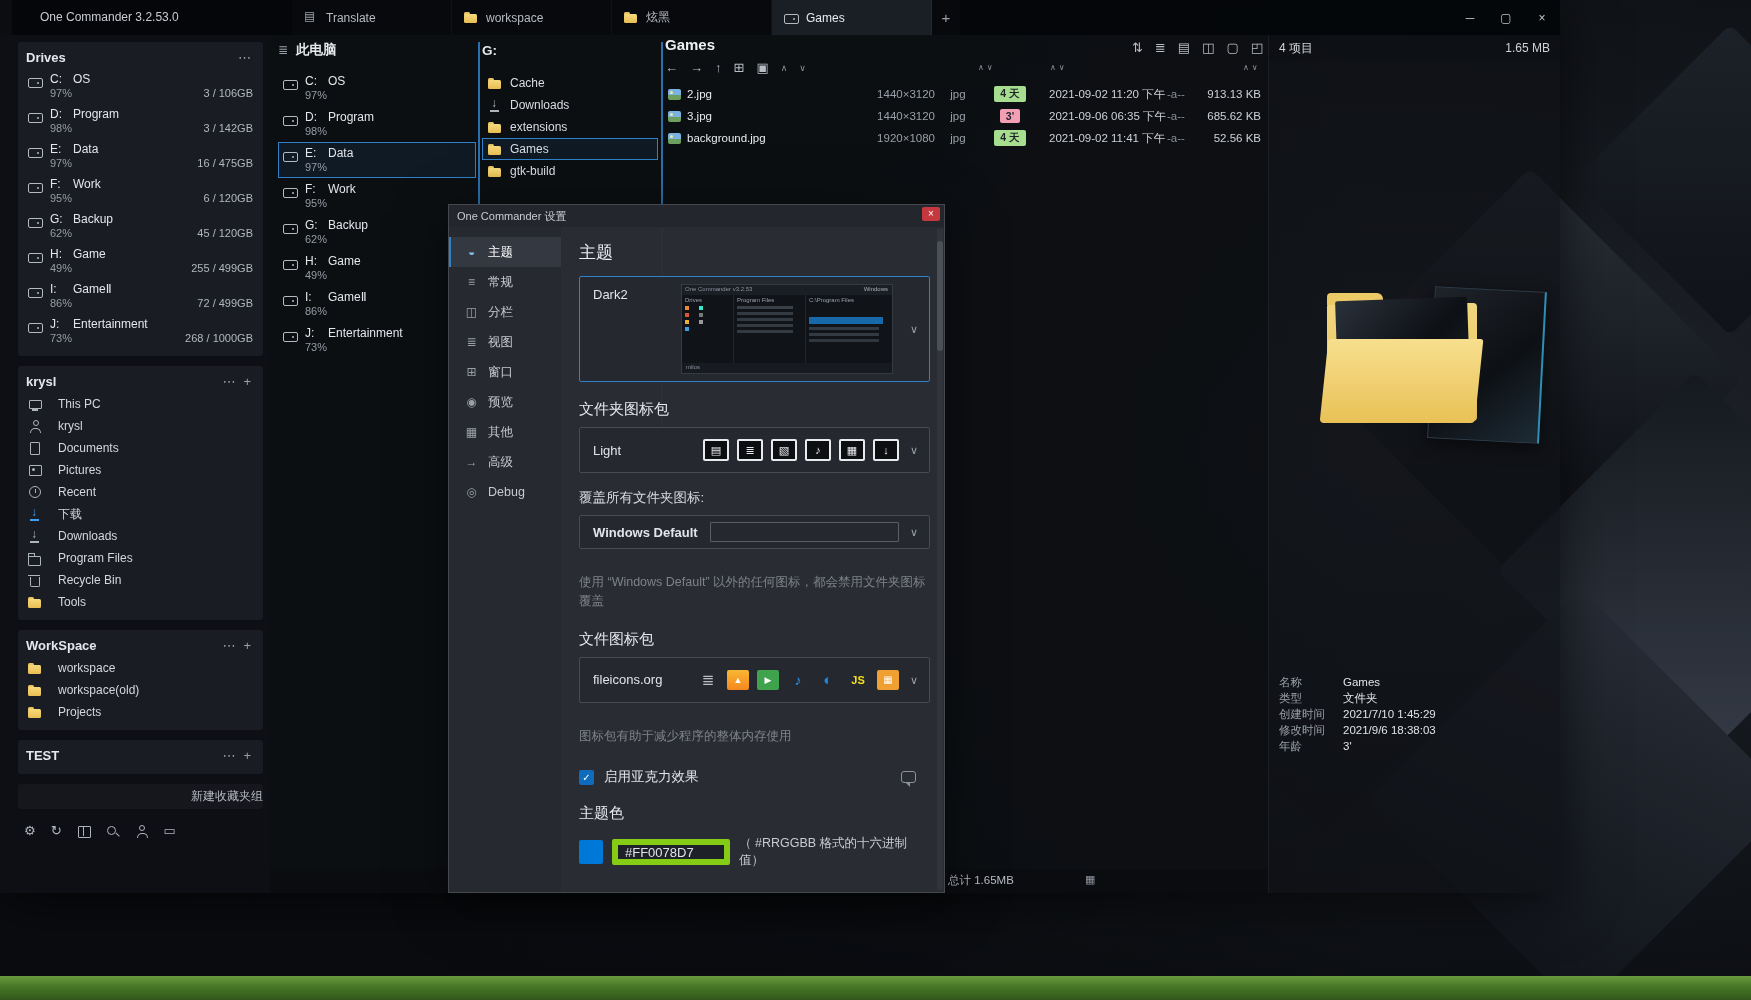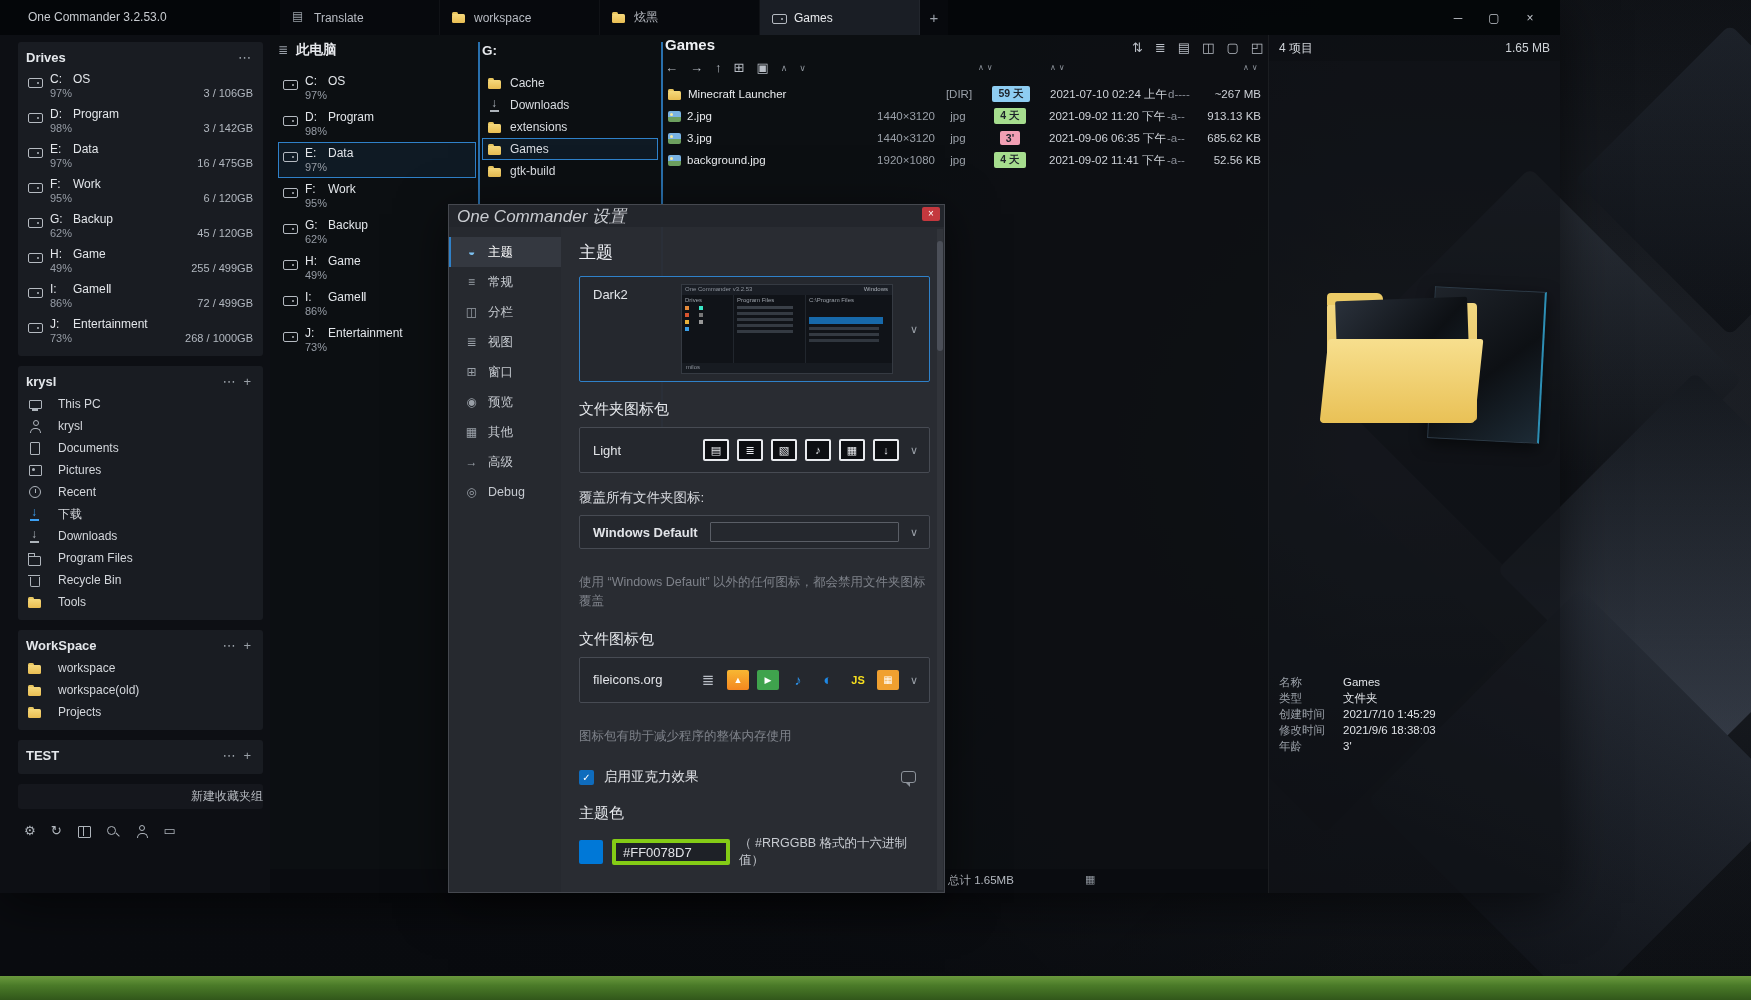--- a/index.html
+++ b/index.html
@@ -22,21 +22,21 @@
 
   
   .app{position:absolute;left:0;top:0;width:1560px;height:893px;z-index:10;overflow:hidden;
     background:rgba(13,15,19,.55);box-shadow:0 10px 50px rgba(0,0,0,.6);}
   .sidebar-bg{position:absolute;left:0;top:35px;width:270px;height:858px;background:rgba(14,16,20,.88);}
   .main-bg{position:absolute;left:270px;top:35px;width:998px;height:858px;background:rgba(13,15,19,.84);}
   .rpane{position:absolute;left:1268px;top:35px;width:292px;height:858px;background:rgba(18,21,26,.38);
     border-left:1px solid rgba(255,255,255,.05);}
 
   
-  .titlebar{position:absolute;left:0;top:0;width:1560px;height:35px;background:rgba(4,6,9,.94);z-index:20;}
+  .titlebar{position:absolute;left:12px;top:0;width:1560px;height:35px;background:rgba(4,6,9,.94);z-index:20;}
   .app-title{position:absolute;left:28px;top:0;line-height:35px;font-size:12px;color:#c9ccd1;}
   .tabs{position:absolute;left:280px;top:0;height:35px;display:flex;}
   .tab{width:160px;height:35px;display:flex;align-items:center;gap:8px;padding-left:12px;
     background:rgba(10,12,16,.6);border-right:1px solid rgba(255,255,255,.04);cursor:default;}
   .tab.active{background:#1a1e25;}
   .tab-label{font-size:12px;color:#b8bcc3;white-space:nowrap;overflow:hidden;}
   .tab.active .tab-label{color:#e9ebee;}
   .newtab{width:28px;height:35px;display:flex;align-items:center;justify-content:center;
     color:#9aa0a8;font-size:15px;background:rgba(10,12,16,.6);}
   .win-controls{position:absolute;right:12px;top:0;height:35px;display:flex;}
@@ -153,21 +153,21 @@
     background:linear-gradient(#f7df8e,#e9c156);transform:skewX(-6deg);}
   .rp-details{position:absolute;left:10px;top:640px;display:flex;flex-direction:column;gap:1px;}
   .drow{display:flex;font-size:11.5px;line-height:15px;}
   .dl{width:64px;color:#9aa0a8;}
   .dv{color:#e0e3e7;}
 
   
   .dialog{position:absolute;left:448px;top:204px;width:497px;height:689px;z-index:50;overflow:hidden;
     background:rgba(42,45,52,.97);border:1px solid #45484f;box-shadow:0 10px 46px rgba(0,0,0,.55);}
   .dlg-title{height:22px;display:flex;align-items:center;background:#23262c;padding-left:8px;}
-  .dlg-title-text{flex:1;font-size:17px;color:#c9ccd1;font-style:italic;}
+  .dlg-title-text{flex:1;font-size:11px;color:#c9ccd1;}
   .dlg-close{width:18px;height:14px;margin:0 4px 4px 0;background:#c4383e;border-radius:2px;color:#fff;
     font-size:10px;line-height:13px;text-align:center;}
   .dlg-body{display:flex;height:667px;}
   .dlg-nav{width:112px;background:#26292f;padding-top:10px;flex:none;}
   .dnav-item{height:30px;display:flex;align-items:center;gap:9px;padding-left:13px;border-left:2px solid transparent;}
   .dnav-item.active{background:#343840;border-left:2px solid #2f81c9;}
   .dnav-item .nic{width:15px;text-align:center;color:#9aa0a8;font-size:12px;}
   .dnav-item.active .nic{color:#7cc0f0;}
   .dnav-label{font-size:12.5px;color:#c6cad0;}
   .dnav-item.active .dnav-label{color:#fff;}
@@ -214,21 +214,21 @@
   .override-box{height:34px;display:flex;align-items:center;padding:0 30px 0 13px;gap:12px;}
   .override-input{width:200px;height:20px;background:transparent;border:1px solid #5a5e66;border-radius:1px;}
   .hint{font-size:12.5px;color:#7e828a;line-height:1.55;margin-top:24px;}
   .chkrow{display:flex;align-items:center;gap:10px;margin-top:22px;}
   .chk{width:15px;height:15px;background:#0f6cbd;border-radius:2px;color:#fff;font-size:10px;
     display:flex;align-items:center;justify-content:center;}
   .chklabel{font-size:13.5px;color:#e0e2e6;}
   .chkrow .ic-bubble{margin-left:auto;margin-right:14px;}
   .colorrow{display:flex;align-items:center;gap:9px;margin-top:12px;}
   .swatch{width:24px;height:24px;border-radius:2px;flex:none;}
-  .hexinput{width:118px;height:26px;background:#1e2127;border:4px solid #84cc16;border-radius:2px;
+  .hexinput{width:118px;height:26px;background:#1e2127;border:6px solid #84cc16;border-radius:2px;
     color:#e2e4e8;font-size:13px;padding:0 7px;font-family:"Liberation Sans","DejaVu Sans",sans-serif;}
   .hexhint{font-size:12.5px;color:#c8ccd2;}
   .dlg-scroll{position:absolute;right:1px;top:24px;bottom:2px;width:6px;background:rgba(255,255,255,.04);}
   .dlg-thumb{position:absolute;left:0;top:12px;width:6px;height:110px;background:#4b4f58;border-radius:3px;}
 </style>
 </head>
 <body>
 
 <div class="wallpaper">
   <div class="cube c1"></div>
@@ -671,32 +671,20 @@
     </span>
     <span class="cpair cp2">
       <span>∧</span>
       <span>∨</span>
     </span>
     <span class="cpair cp3">
       <span>∧</span>
       <span>∨</span>
     </span>
     <div class="fp-rows" id="files-mount">
-        <div class="frow">
-    <span class="icx ic-folder"></span>
-    <span class="fname">Minecraft Launcher</span>
-    <span class="fdims"></span>
-    <span class="ftype">[DIR]</span>
-    <span class="fbadge-wrap">
-            <span class="badge blue">59 天</span>
-          </span>
-    <span class="fdate">2021-07-10 02:24 上午</span>
-    <span class="fattr">d----</span>
-    <span class="fsize">~267 MB</span>
-  </div>
         <div class="frow">
     <span class="icx ic-image"></span>
     <span class="fname">2.jpg</span>
     <span class="fdims">1440×3120</span>
     <span class="ftype">jpg</span>
     <span class="fbadge-wrap">
             <span class="badge green">4 天</span>
           </span>
     <span class="fdate">2021-09-02 11:20 下午</span>
     <span class="fattr">-a--</span>

